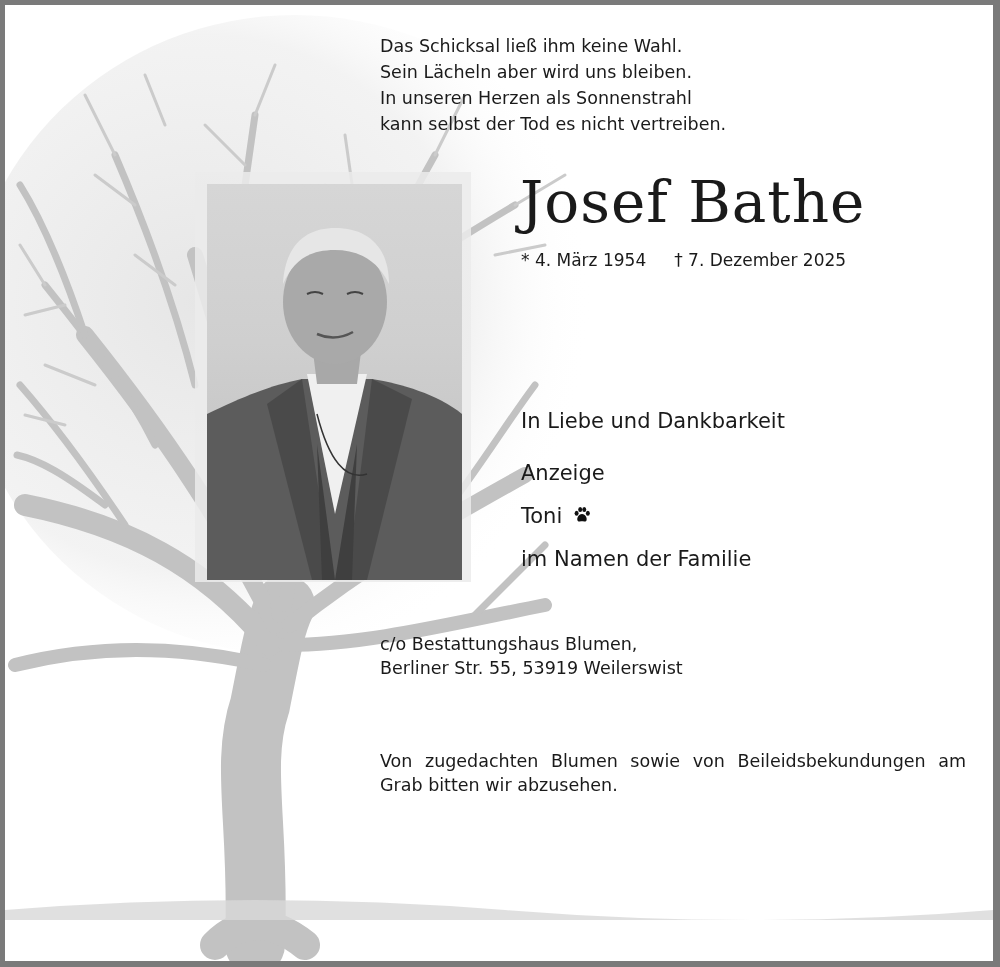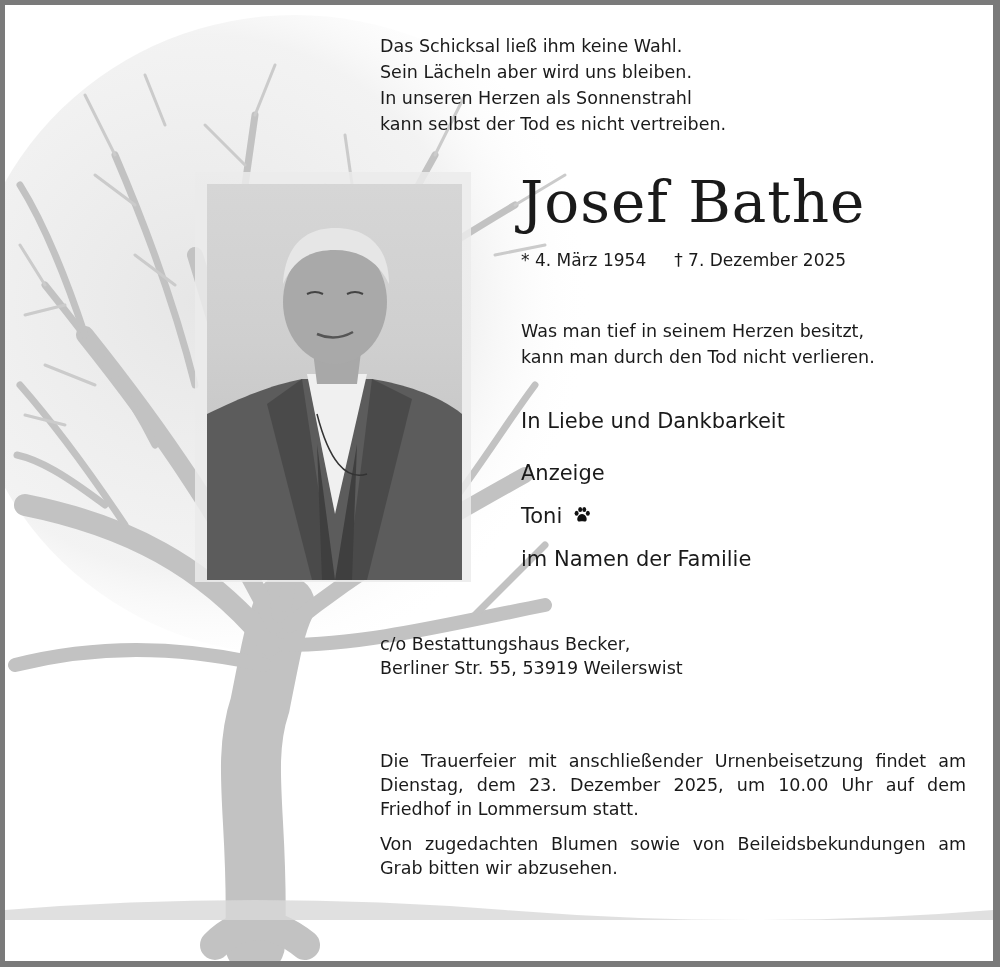--- a/index.html
+++ b/index.html
@@ -128,44 +128,39 @@
     <div>Das Schicksal ließ ihm keine Wahl.</div>
     <div>Sein Lächeln aber wird uns bleiben.</div>
     <div>In unseren Herzen als Sonnenstrahl</div>
     <div>kann selbst der Tod es nicht vertreiben.</div>
   </div>
 
   <div class="txt dates">
     <span>* 4. März 1954</span><span class="death">† 7. Dezember 2025</span>
   </div>
 
-  <div class="txt quote">
-    <div>Was man tief in seinem Herzen besitzt,</div>
-    <div>kann man durch den Tod nicht verlieren.</div>
-  </div>
 
   <div class="txt family">
     <div class="line" style="top:0px">In Liebe und Dankbarkeit</div>
     <div class="line" style="top:52px">Anzeige</div>
     <div class="line" style="top:95px">
       <span>Toni</span>
       <svg class="paw" viewBox="0 0 20 20">
         <ellipse cx="4" cy="8" rx="2.2" ry="2.8" fill="#111"></ellipse>
         <ellipse cx="8" cy="4" rx="2.2" ry="2.8" fill="#111"></ellipse>
         <ellipse cx="12.5" cy="4" rx="2.2" ry="2.8" fill="#111"></ellipse>
         <ellipse cx="16.5" cy="8" rx="2.2" ry="2.8" fill="#111"></ellipse>
         <path d="M10 9 C 6 9 4 14 5 16 C 6 18 9 17 10 17 C 11 17 14 18 15 16 C 16 14 14 9 10 9 Z" fill="#111"></path>
       </svg>
     </div>
     <div class="line" style="top:138px">im Namen der Familie</div>
   </div>
 
   <div class="txt address">
-    <div>c/o Bestattungshaus Becker,</div>
+    <div>c/o Bestattungshaus Blumen,</div>
     <div>Berliner Str. 55, 53919 Weilerswist</div>
   </div>
 
   <div class="txt body-text">
-    <p>Die Trauerfeier mit anschließender Urnenbeisetzung findet am Dienstag, dem 23. Dezember 2025, um 10.00 Uhr auf dem Friedhof in Lommersum statt.</p>
     <p>Von zugedachten Blumen sowie von Beileidsbekundungen am Grab bitten wir abzusehen.</p>
   </div>
 
 </div>
 
 </body></html>

